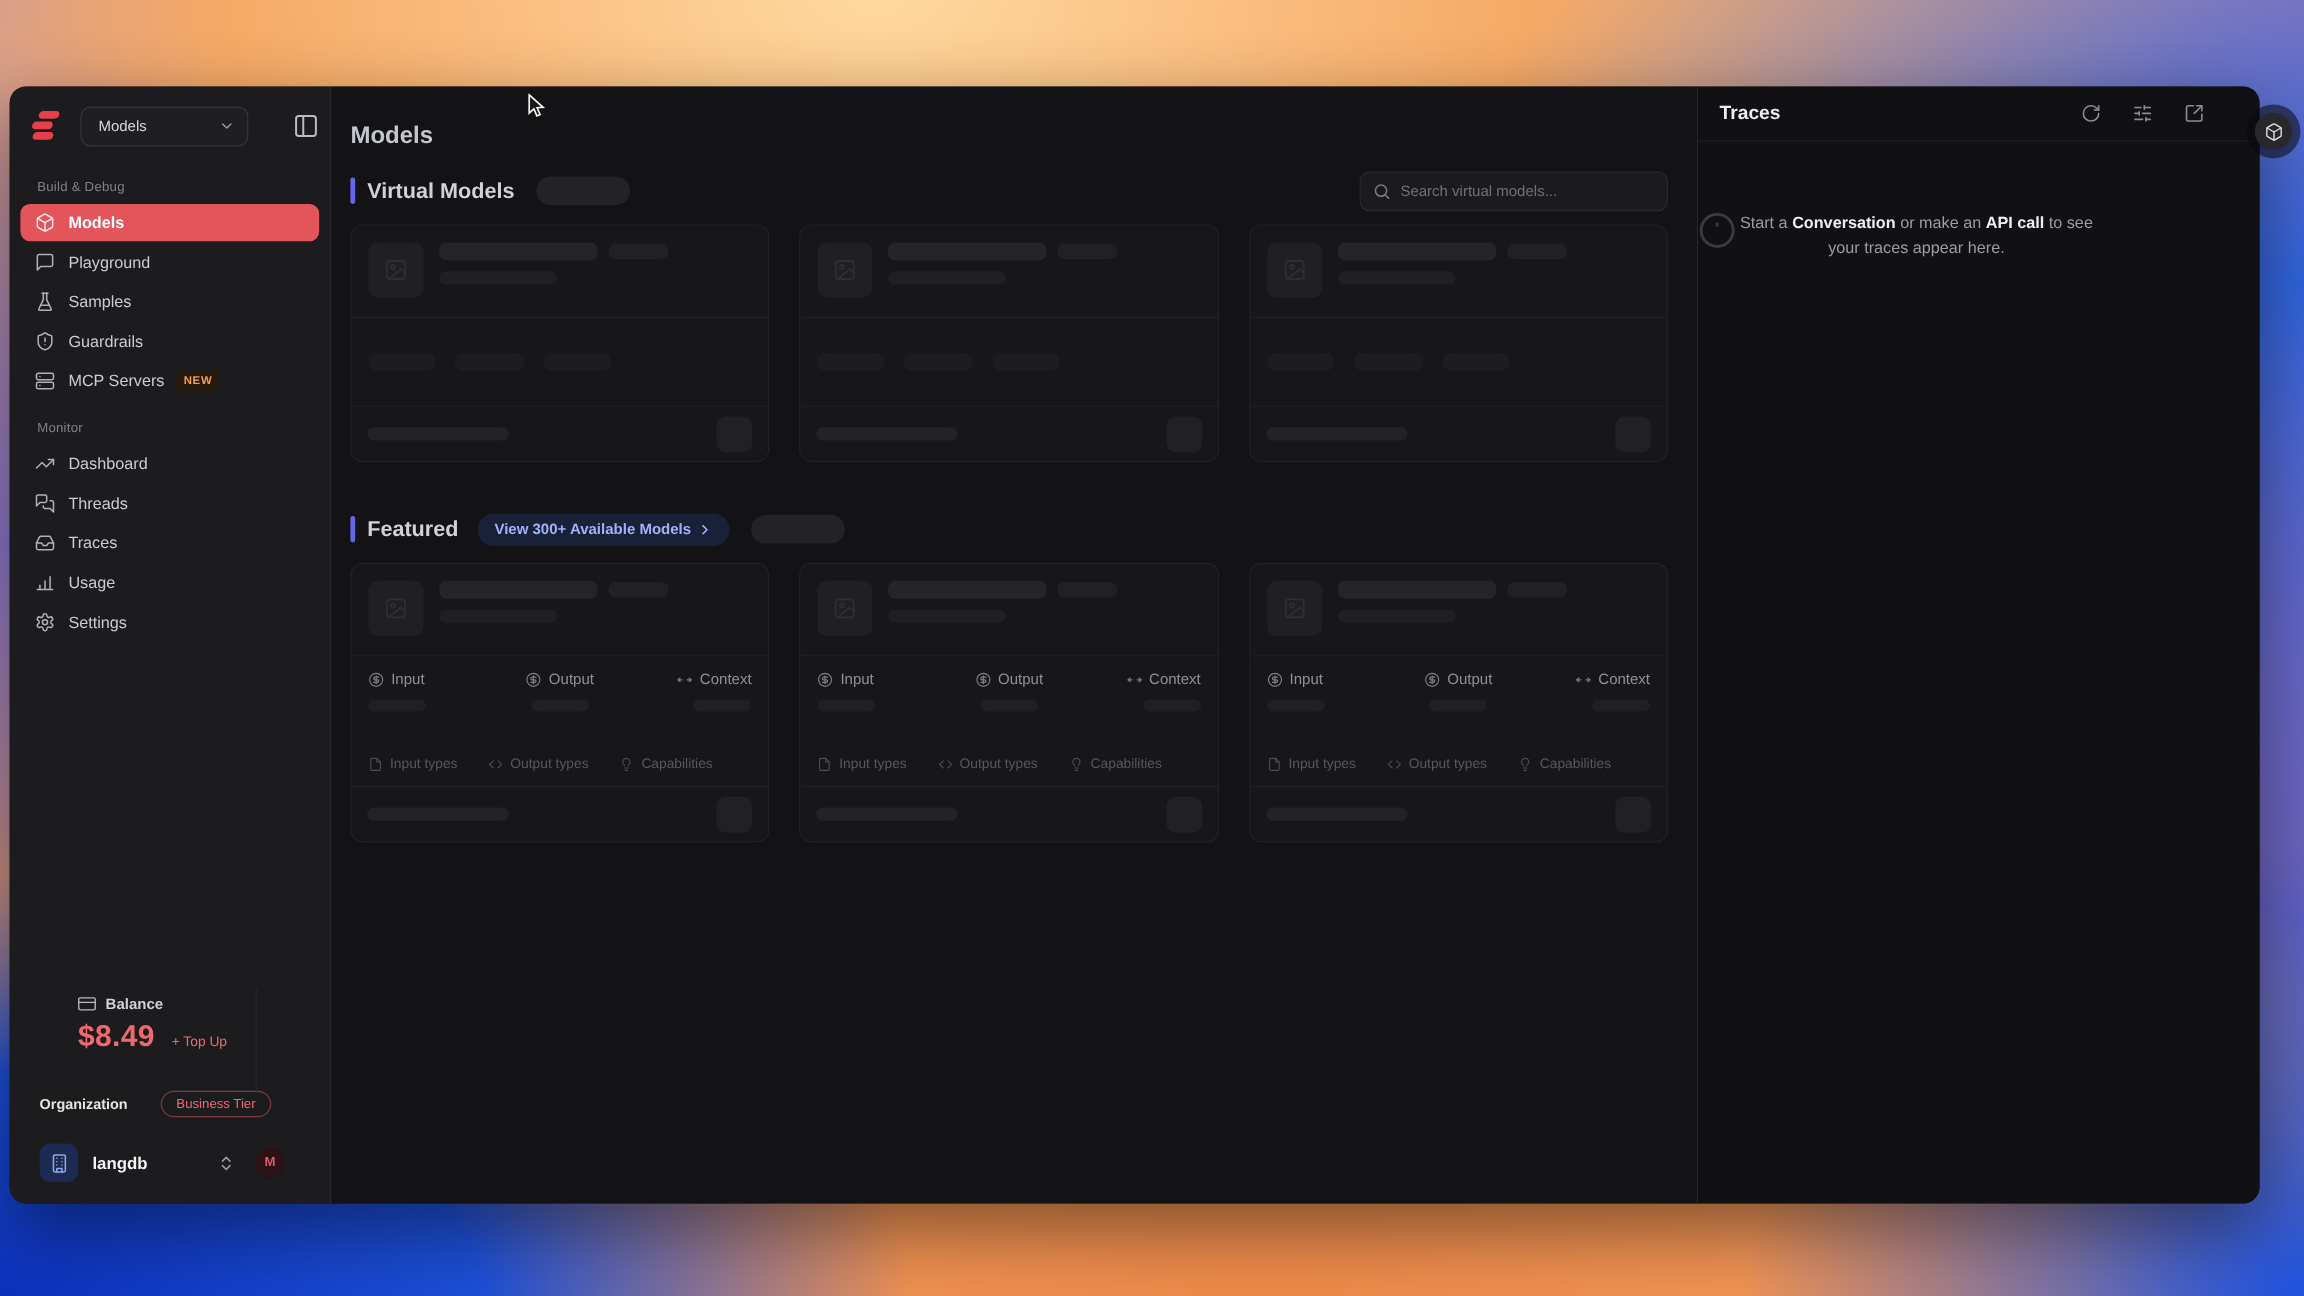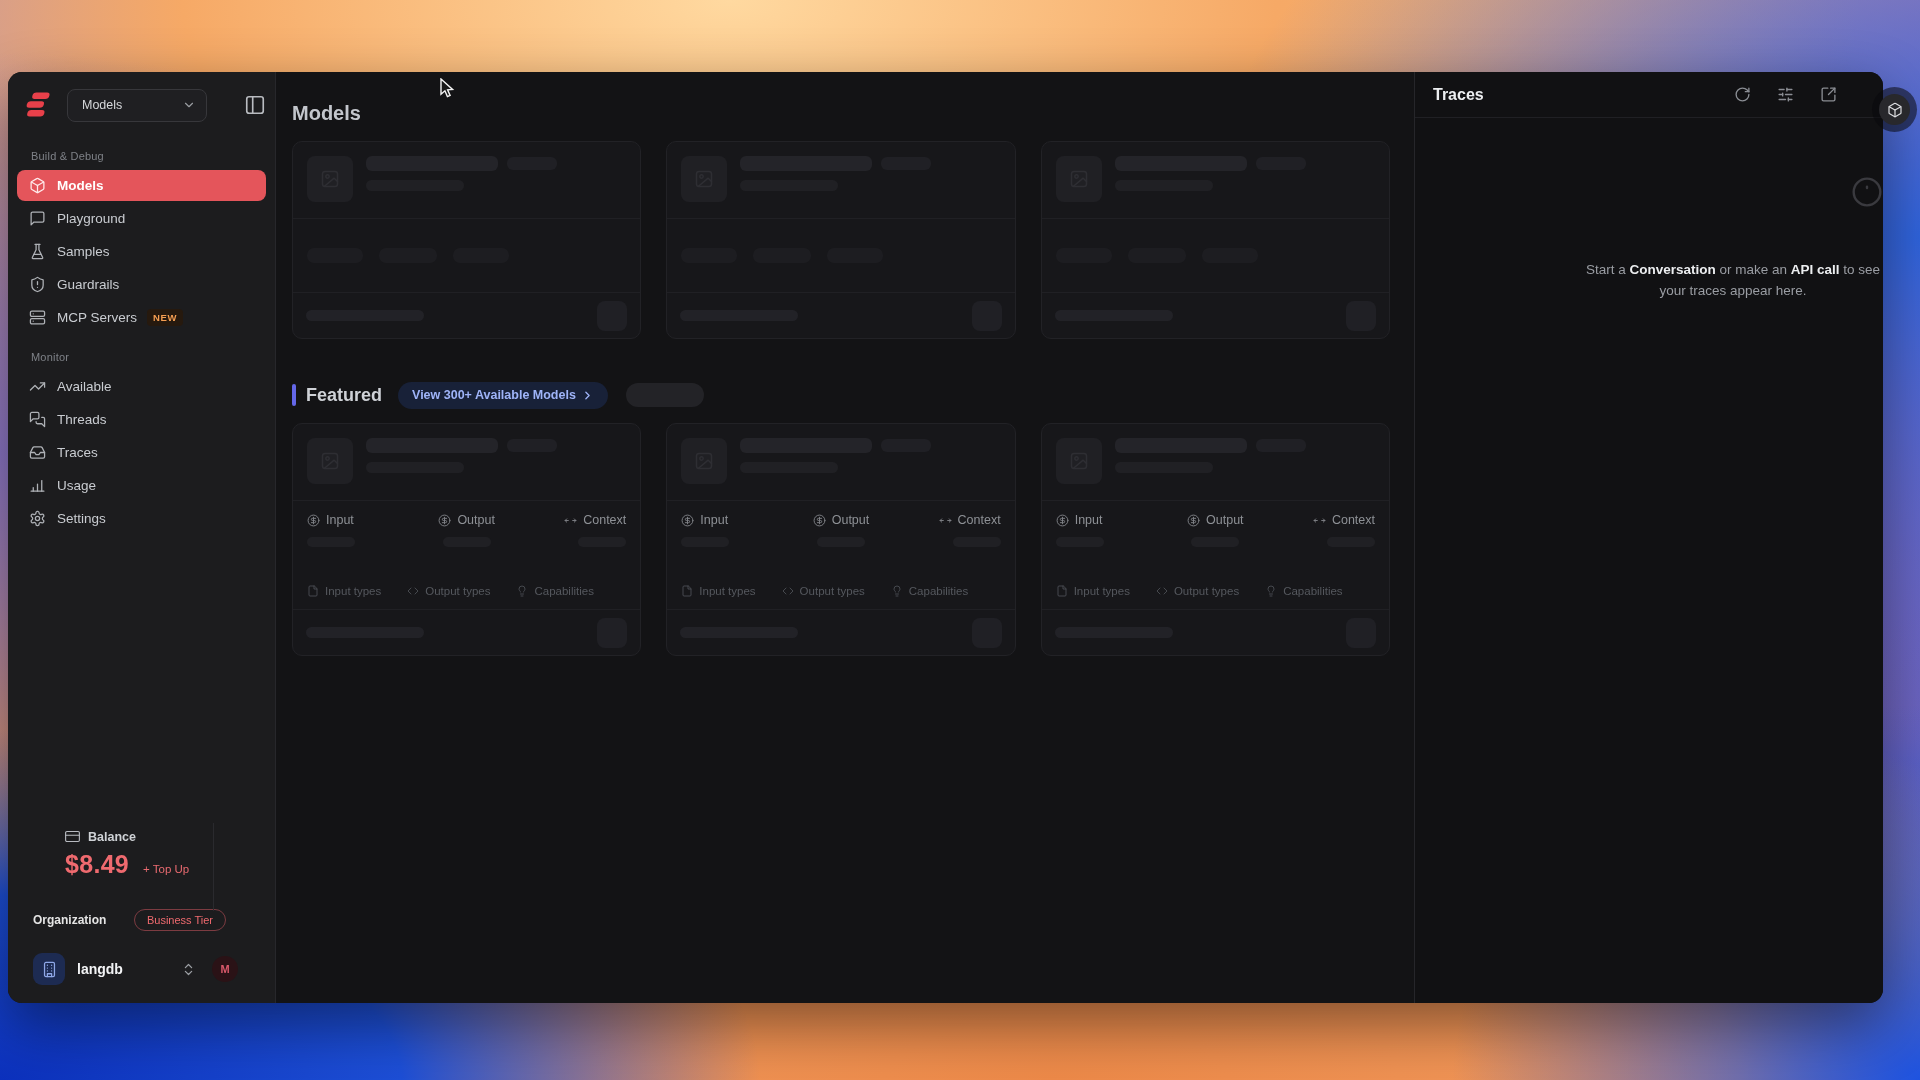--- a/index.html
+++ b/index.html
@@ -117,21 +117,21 @@
     padding:0 14px; cursor:pointer; font-family:inherit; }
   .view-all-btn .chev { width:13px; height:13px; margin-left:5px; }
 
   
   .traces { width:469px; background:#111113; border-left:1px solid #26262a; display:flex; flex-direction:column; }
   .traces-header { height:46px; border-bottom:1px solid #202024; display:flex; align-items:center;
     padding:0 46px 0 18px; }
   .traces-title { color:#eceef0; font-size:16px; font-weight:bold; }
   .traces-actions { margin-left:auto; display:flex; gap:26px; }
   .t-icon { width:17px; height:17px; color:#8a8d93; cursor:pointer; }
-  .traces-body { display:flex; flex-direction:column; align-items:flex-end; padding-top:58px; }
+  .traces-body { display:flex; flex-direction:row; align-items:flex-start; padding-top:58px; }
   .spinner { width:32px; height:32px; color:#3a3a3f; margin-bottom:52px; }
   .empty-text { width:300px; text-align:center; color:#9a9da3; font-size:13.5px; line-height:1.55; }
   .empty-text b { color:#eceef0; }
 
   
   .float-cube { position:absolute; left:1879px; top:94px; width:31px; height:31px; border-radius:50%;
     background:#28282c; border:none; display:flex; align-items:center; justify-content:center;
     box-shadow:0 0 0 7px rgba(10,10,12,.55); cursor:pointer; z-index:5; }
   .float-cube .icon { width:16px; height:16px; color:#dcdde0; }
   .cursor { position:absolute; left:438px; top:78px; z-index:9; pointer-events:none; }
@@ -231,21 +231,21 @@
 
     <div class="sec-label">Monitor</div>
 
     <div class="nav-item">
       <span class="icon">
         <svg viewBox="0 0 24 24" fill="none" stroke="currentColor" stroke-width="1.8" stroke-linecap="round" stroke-linejoin="round">
             <polyline points="22 7 13.5 15.5 8.5 10.5 2 17"></polyline>
             <polyline points="16 7 22 7 22 13"></polyline>
           </svg>
       </span>
-      <span>Available</span>
+      <span>Dashboard</span>
     </div>
 
     <div class="nav-item">
       <span class="icon">
         <svg viewBox="0 0 24 24" fill="none" stroke="currentColor" stroke-width="1.8" stroke-linecap="round" stroke-linejoin="round">
             <path d="M14 9a2 2 0 0 1-2 2H6l-4 4V4a2 2 0 0 1 2-2h8a2 2 0 0 1 2 2z"></path>
             <path d="M18 9h2a2 2 0 0 1 2 2v11l-4-4h-6a2 2 0 0 1-2-2v-1"></path>
           </svg>
       </span>
       <span>Threads</span>
@@ -324,20 +324,34 @@
             </svg>
         </span>
         <span class="avatar">M</span>
       </div>
     </div>
   </aside>
 
   <main class="main">
     <h1 class="page-title">Models</h1>
 
+    <div class="section-row">
+      <span class="accent-bar"></span>
+      <span class="section-title">Virtual Models</span>
+      <span class="skel-pill"></span>
+      <div class="search-box">
+        <span class="icon">
+          <svg viewBox="0 0 24 24" fill="none" stroke="currentColor" stroke-width="2" stroke-linecap="round" stroke-linejoin="round">
+              <circle cx="11" cy="11" r="7.5"></circle>
+              <line x1="21" y1="21" x2="16.7" y2="16.7"></line>
+            </svg>
+        </span>
+        <input type="text" placeholder="Search virtual models..." style="">
+      </div>
+    </div>
 
     <div class="card-grid">
 
         <div class="card virtual">
           <div class="card-head">
             <span class="avatar-skel">
               <span class="icon">
                 <svg viewBox="0 0 24 24" fill="none" stroke="currentColor" stroke-width="1.8" stroke-linecap="round" stroke-linejoin="round">
                   <rect x="3" y="3" width="18" height="18" rx="3"></rect>
                   <circle cx="9" cy="9" r="2"></circle>

